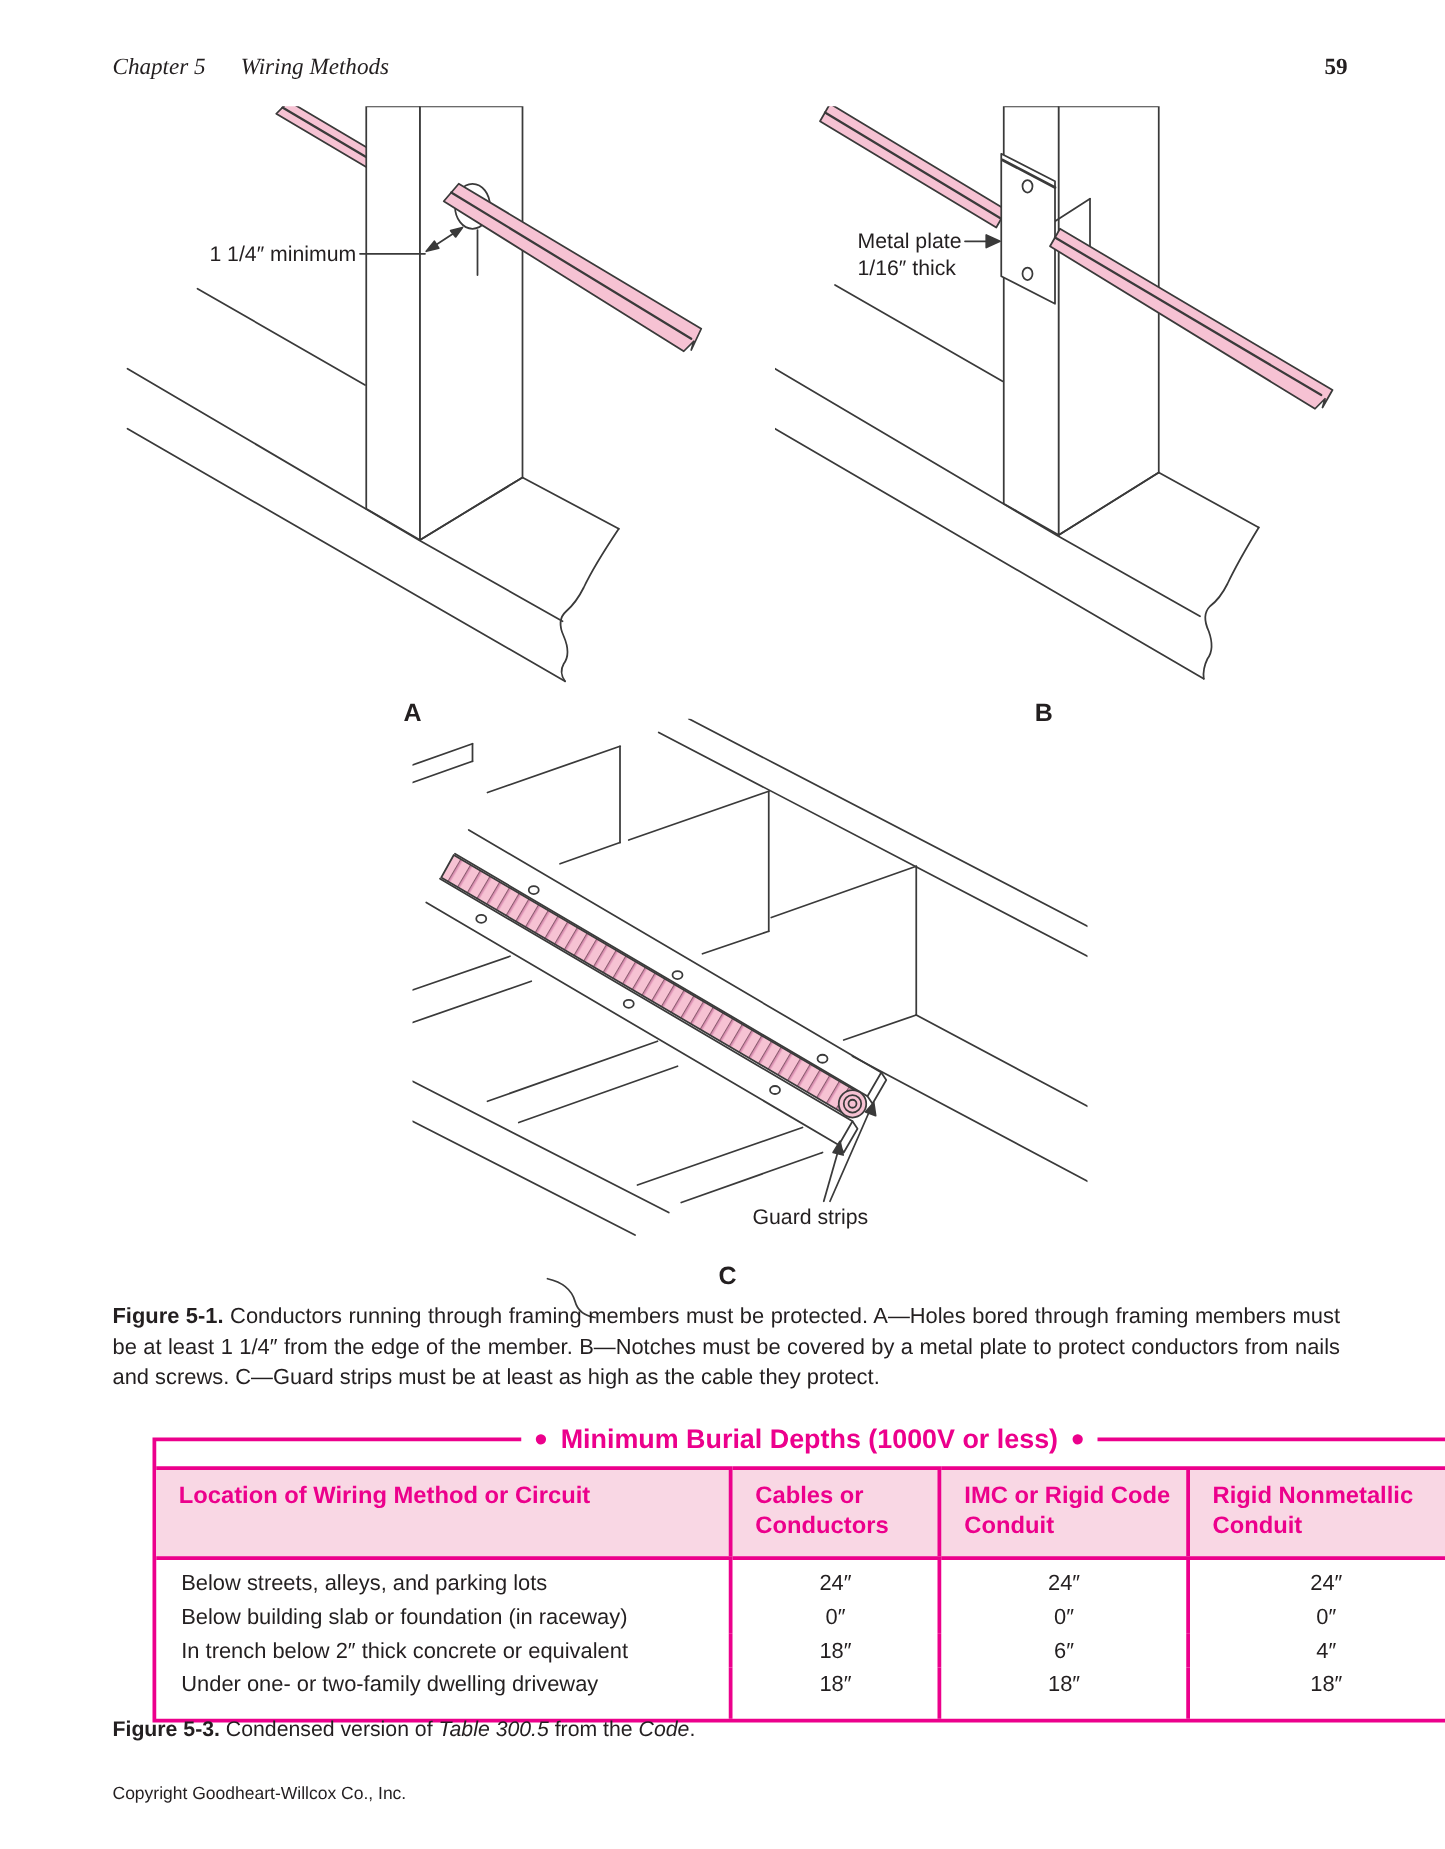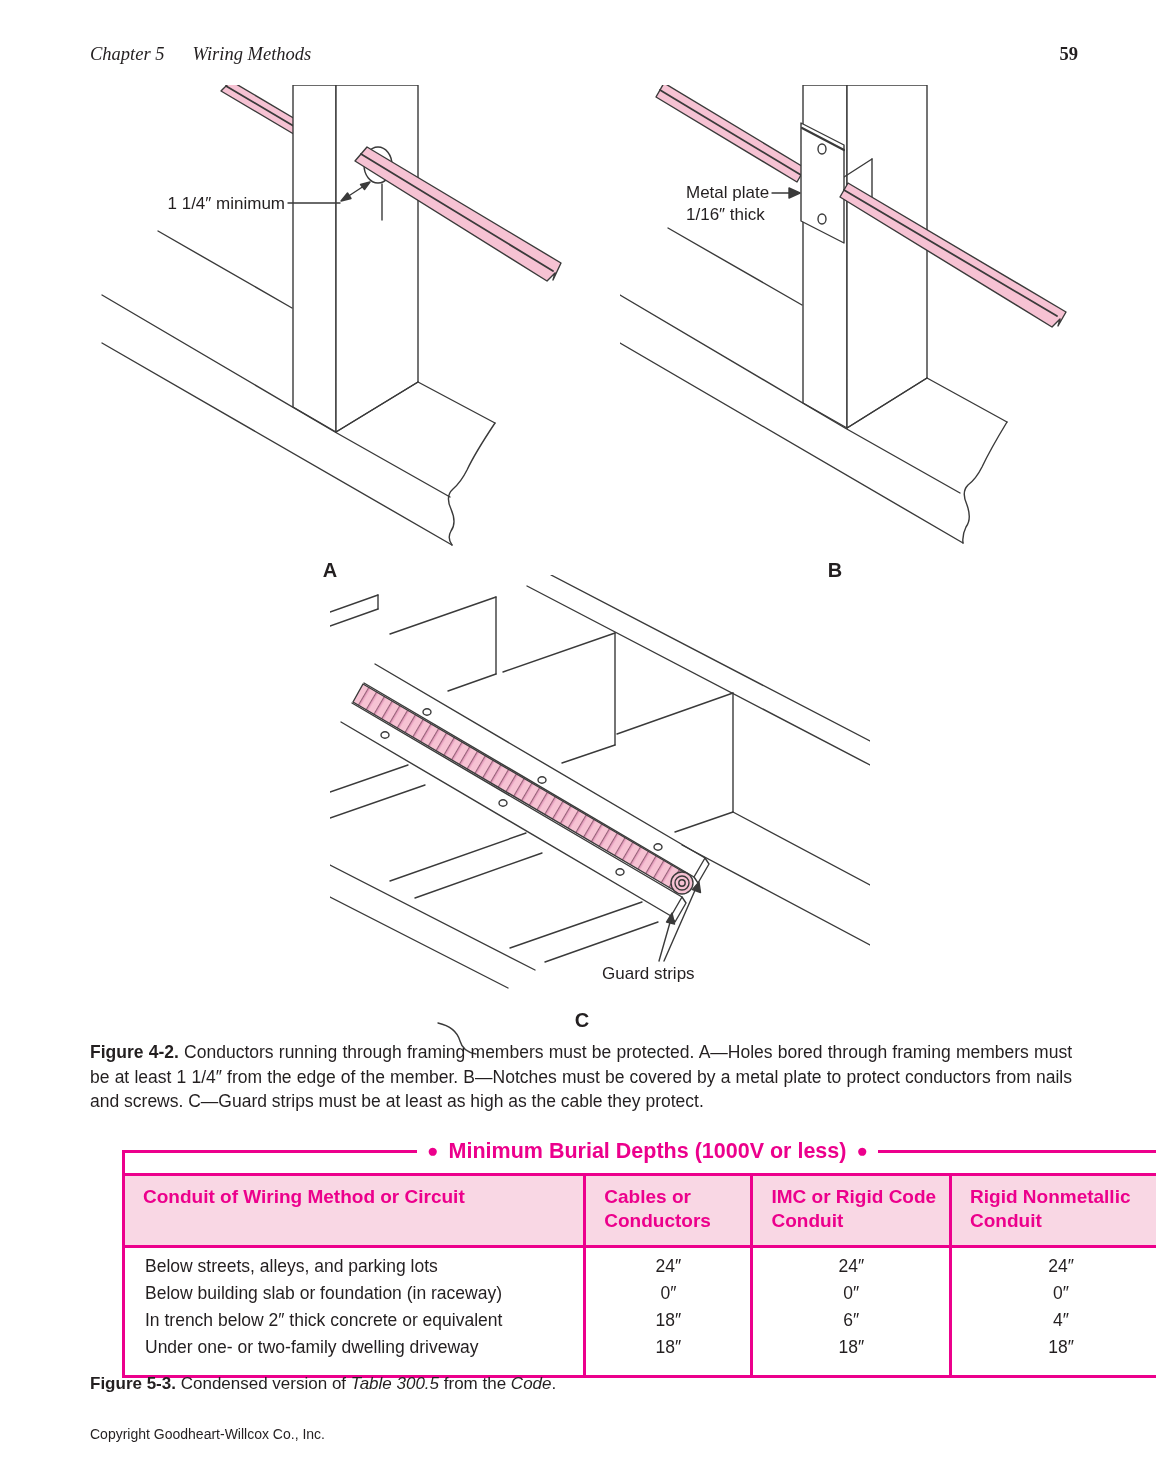--- a/index.html
+++ b/index.html
@@ -231,38 +231,38 @@
         <path d="M334,386 L366,313"></path>
         <polygon points="342,338 336.5,347 344.5,349" fill="#3a3a3a"></polygon>
         <polygon points="369,307 362.5,314.5 370.5,317.5" fill="#3a3a3a"></polygon>
       </g>
     </g>
     <text class="ann" x="272" y="404">Guard strips</text>
     <text class="fig-letter" x="252" y="452" text-anchor="middle">C</text>
   </svg>
 
   <p class="caption-52">
-    <strong>Figure 4-2.</strong><span> Conductors running through framing members must be protected. A—Holes bored through framing members must be at least 1 1/4″ from the edge of the member. B—Notches must be covered by a metal plate to protect conductors from nails and screws. C—Guard strips must be at least as high as the cable they protect.</span>
+    <strong>Figure 5-1.</strong><span> Conductors running through framing members must be protected. A—Holes bored through framing members must be at least 1 1/4″ from the edge of the member. B—Notches must be covered by a metal plate to protect conductors from nails and screws. C—Guard strips must be at least as high as the cable they protect.</span>
   </p>
 
   <div class="tbl-wrap">
     <div class="tbl-box">
       <div class="tbl-title">
         <span class="tt-inner"><span class="bullet left">●</span><span>Minimum Burial Depths (1000V or less)</span><span class="bullet right">●</span></span>
       </div>
       <table class="burial">
         <colgroup>
             <col class="c1">
             <col class="c2">
             <col class="c3">
             <col class="c4">
           </colgroup>
         <thead>
           <tr>
-            <th>Conduit of Wiring Method or Circuit</th>
+            <th>Location of Wiring Method or Circuit</th>
             <th>Cables or Conductors</th>
             <th>IMC or Rigid Code Conduit</th>
             <th>Rigid Nonmetallic Conduit</th>
           </tr>
         </thead>
         <tbody>
           <tr class="first">
             <td class="loc">Below streets, alleys, and parking lots</td>
             <td class="val">24″</td>
             <td class="val">24″</td>

